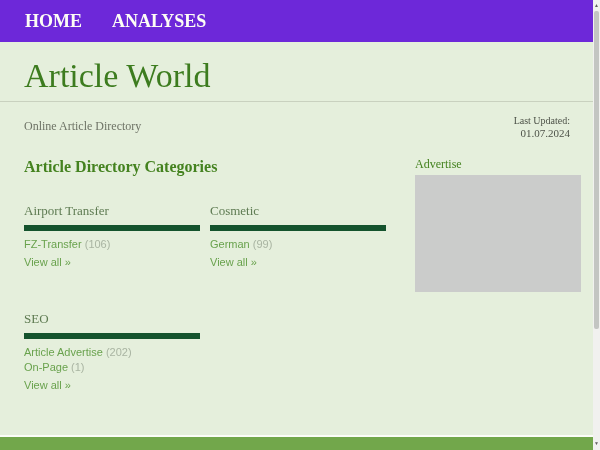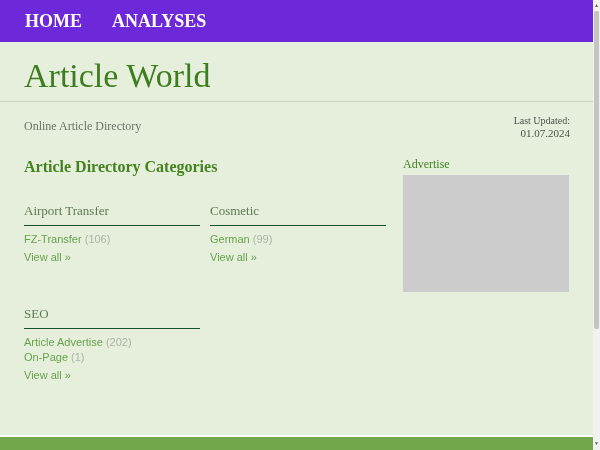--- a/index.html
+++ b/index.html
@@ -63,33 +63,33 @@
     margin-top: 26px;
     display: grid;
     grid-template-columns: 176px 176px;
     column-gap: 10px;
     row-gap: 41px;
   }
   .cat-title {
     font-family: "Liberation Serif", serif;
     font-size: 13px; color: #5e7b52;
     padding-bottom: 6px;
-    border-bottom: 1px solid #14532d;
+    border-bottom: 6px solid #14532d;
     margin-bottom: 6px;
   }
   .cat-link-row { font-size: 11px; line-height: 15px; }
   .cat-link { color: #69a24d; text-decoration: none; cursor: pointer; }
   .cat-count { color: #a9b4a2; margin-top: 33px; }
   .view-all {
     display: inline-block; font-size: 11px; line-height: 15px;
     color: #69a24d; text-decoration: none; cursor: pointer; margin-top: 1px;
   }
 
   
-  .side-col { margin-left: 0; }
+  .side-col { margin-left: 12px; }
   .advertise-label {
     font-family: "Liberation Serif", serif;
     font-size: 12px; color: #44821f; line-height: 14px;
   }
   .ad-box {
     margin-top: 4px; width: 166px; height: 117px;
     background: #cbcccb;
   }
 
   

